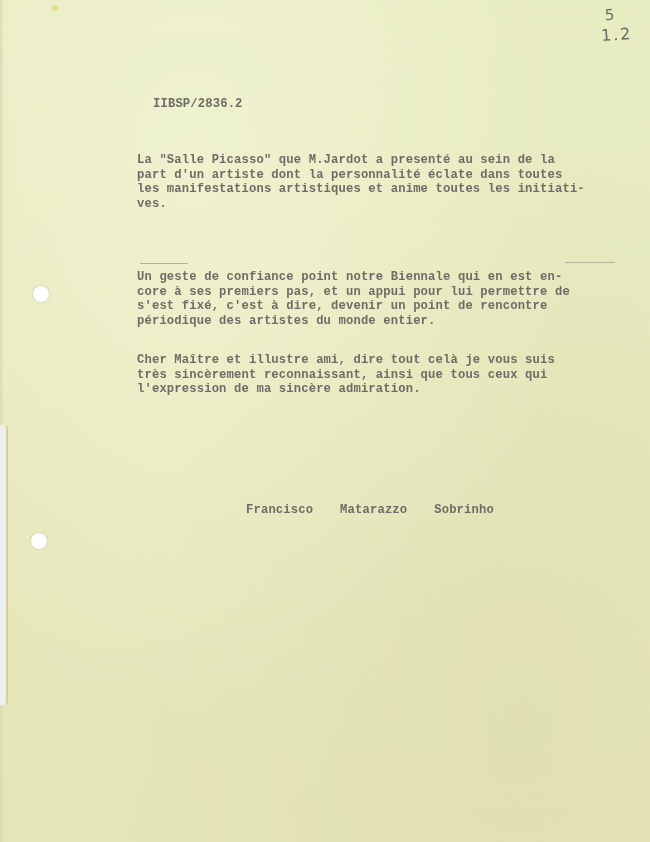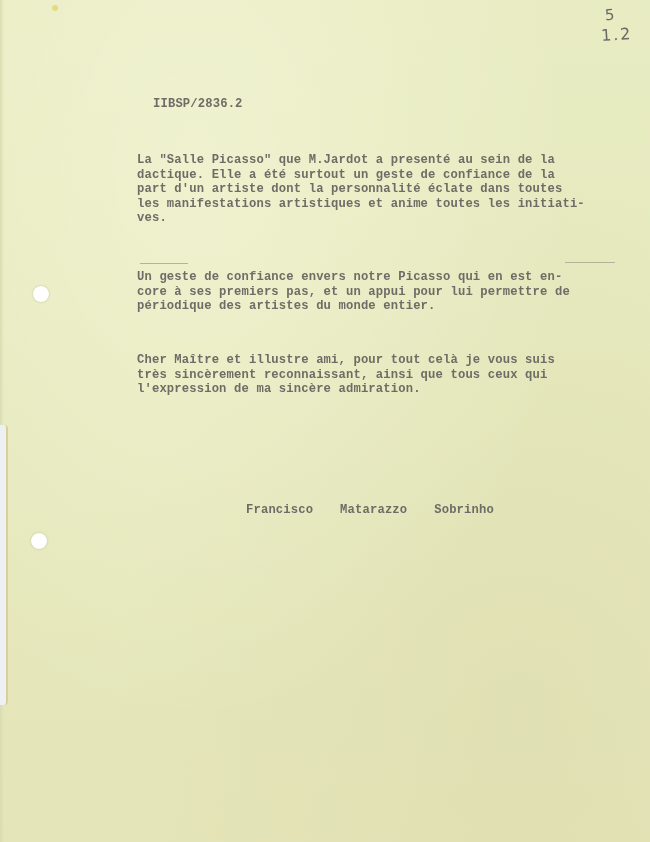--- a/index.html
+++ b/index.html
@@ -116,35 +116,35 @@
   <div class="punch-hole hole-1"></div>
   <div class="punch-hole hole-2"></div>
 
   <div class="handwritten hw-page">5</div>
   <div class="handwritten hw-ref">1.2</div>
 
   <div class="typed ref">IIBSP/2836.2</div>
 
   <div class="para p1">
     <span class="line">La "Salle Picasso" que M.Jardot a presenté au sein de la</span>
-    <span class="line">dactique. Elle a été surtout un geste de confiance de la</span>
     <span class="line">part d'un artiste dont la personnalité éclate dans toutes</span>
     <span class="line">les manifestations artistiques et anime toutes les initiati-</span>
     <span class="line">ves.</span>
   </div>
 
   <div class="sep sep-1"></div>
   <div class="sep sep-2"></div>
 
   <div class="para p2">
-    <span class="line">Un geste de confiance envers notre Picasso qui en est en-</span>
+    <span class="line">Un geste de confiance point notre Biennale qui en est en-</span>
     <span class="line">core à ses premiers pas, et un appui pour lui permettre de</span>
+    <span class="line">s'est fixé, c'est à dire, devenir un point de rencontre</span>
     <span class="line">périodique des artistes du monde entier.</span>
   </div>
 
   <div class="para p3">
-    <span class="line">Cher Maître et illustre ami, pour tout celà je vous suis</span>
+    <span class="line">Cher Maître et illustre ami, dire tout celà je vous suis</span>
     <span class="line">très sincèrement reconnaissant, ainsi que tous ceux qui</span>
     <span class="line">l'expression de ma sincère admiration.</span>
   </div>
 
   <div class="typed signature">Francisco  Matarazzo  Sobrinho</div>
 </div>
 
 </body></html>

